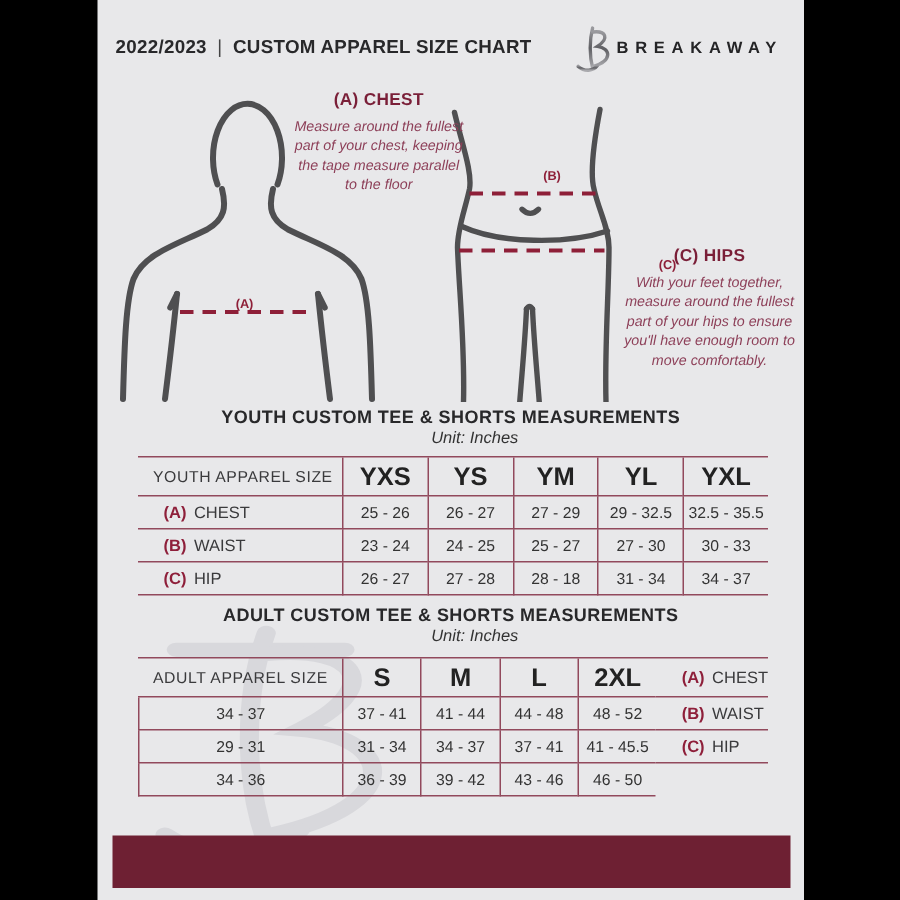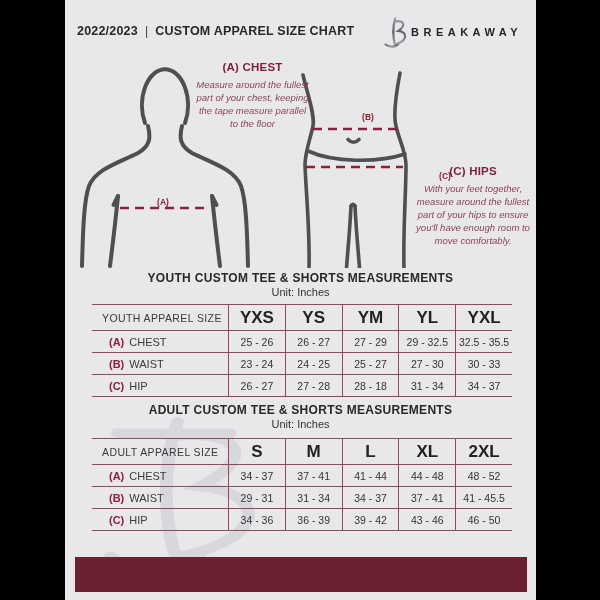--- a/index.html
+++ b/index.html
@@ -27,21 +27,21 @@
   
   .mblock{position:absolute;text-align:center;}
   .mblock h3{font-size:11.5px;font-weight:bold;color:var(--maroon-dark);letter-spacing:.2px;margin-bottom:5px;}
   .mblock p{font-size:9.5px;font-style:italic;color:var(--maroon-text);line-height:1.38;}
   .mb-a{left:131px;top:61px;width:113px;}
   .mb-b{left:349px;top:63px;width:112px;}
   .mb-c{left:349px;top:165px;width:118px;}
 
   
   .sec-title{position:absolute;left:0;width:471px;text-align:center;font-size:12px;font-weight:bold;color:#28282a;letter-spacing:.3px;}
-  .sec-unit{position:absolute;left:0;width:471px;text-align:center;font-size:11px;color:#333;}
+  .sec-unit{position:absolute;left:16px;width:471px;text-align:center;font-size:11px;font-style:italic;color:#333;}
 
   
   .size-table{position:absolute;left:27px;width:420px;display:grid;
     grid-template-columns:136px repeat(5,1fr);grid-template-rows:26px 22px 22px 22px;
     border-top:1.5px solid var(--tborder);z-index:2;}
   .cell{display:flex;align-items:center;border-bottom:1.5px solid var(--tborder);font-size:10.5px;color:#333;}
   .cell.vline{border-left:1px solid var(--tborder);}
   .cell.center{justify-content:center;}
   .cell.colhead{font-weight:bold;font-size:17px;color:#222;}
   .cell.tablehead{padding-left:10px;font-size:10.5px;letter-spacing:.4px;color:#3a3a3c;}
@@ -164,21 +164,20 @@
         <div class="cell center vline">34 - 37</div>
       </div>
 
     <div class="sec-title" style="top:403px;">ADULT CUSTOM TEE &amp; SHORTS MEASUREMENTS</div>
     <div class="sec-unit" style="top:418px;">Unit: Inches</div>
     <div class="size-table at">
         <div class="cell tablehead">ADULT APPAREL SIZE</div>
         <div class="cell colhead center vline">S</div>
         <div class="cell colhead center vline">M</div>
         <div class="cell colhead center vline">L</div>
-        <div class="cell colhead center vline">XL</div>
         <div class="cell colhead center vline">2XL</div>
         <div class="cell rowlabel">
           <span class="key">(A)</span>
           <span>CHEST</span>
         </div>
         <div class="cell center vline">34 - 37</div>
         <div class="cell center vline">37 - 41</div>
         <div class="cell center vline">41 - 44</div>
         <div class="cell center vline">44 - 48</div>
         <div class="cell center vline">48 - 52</div>

